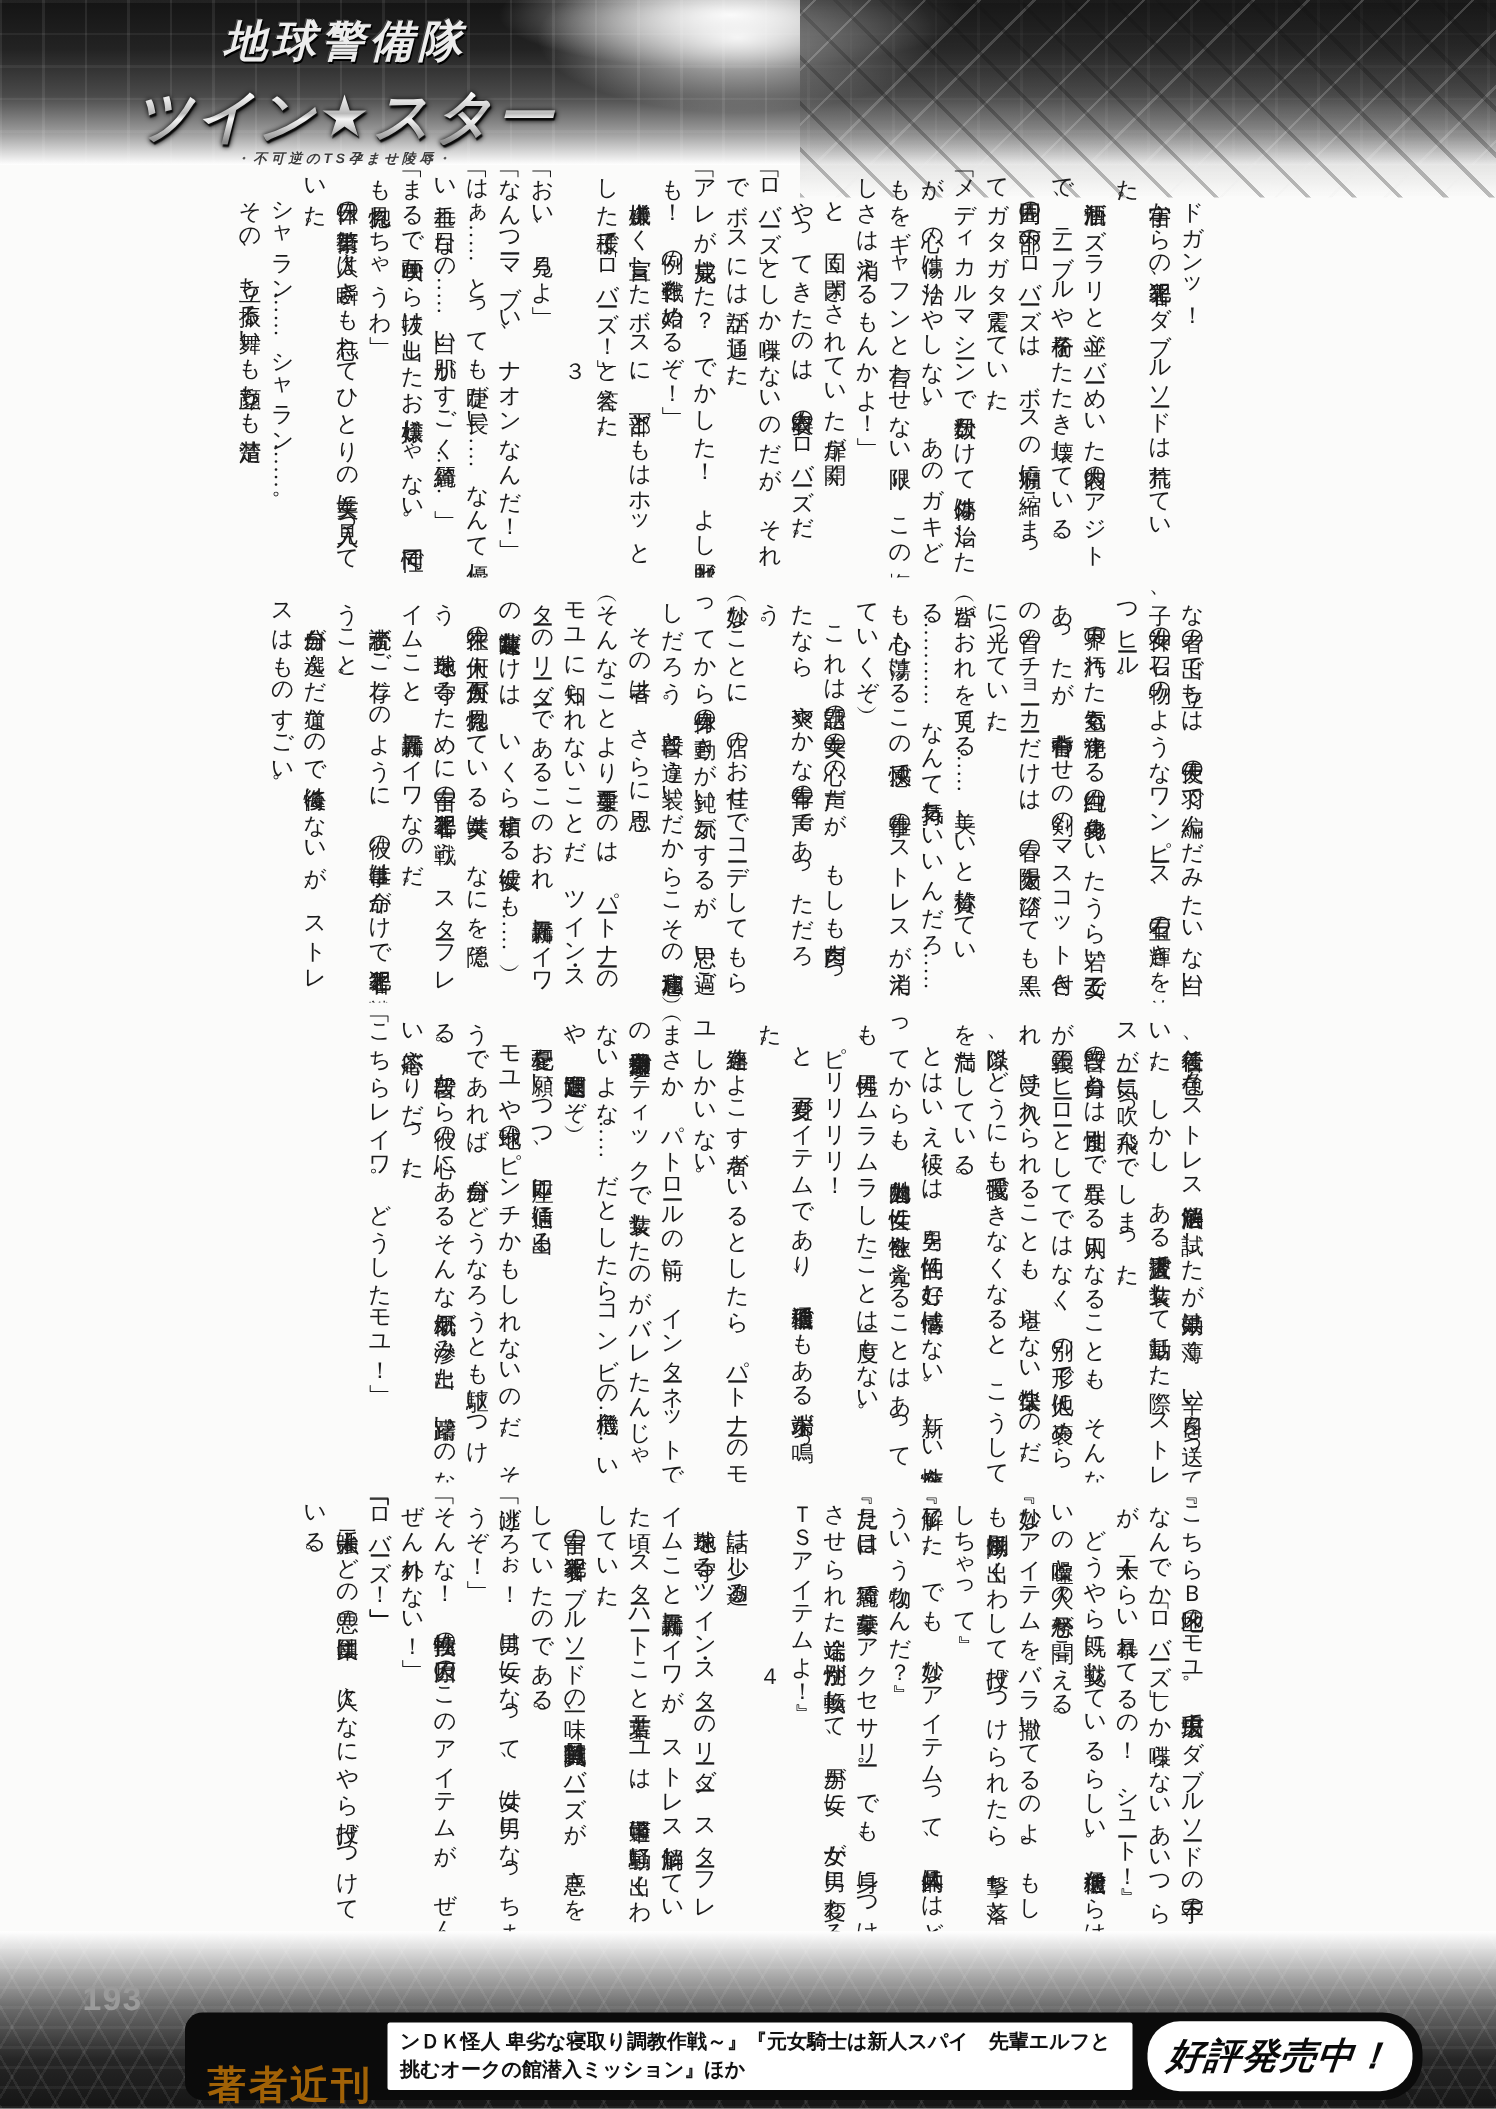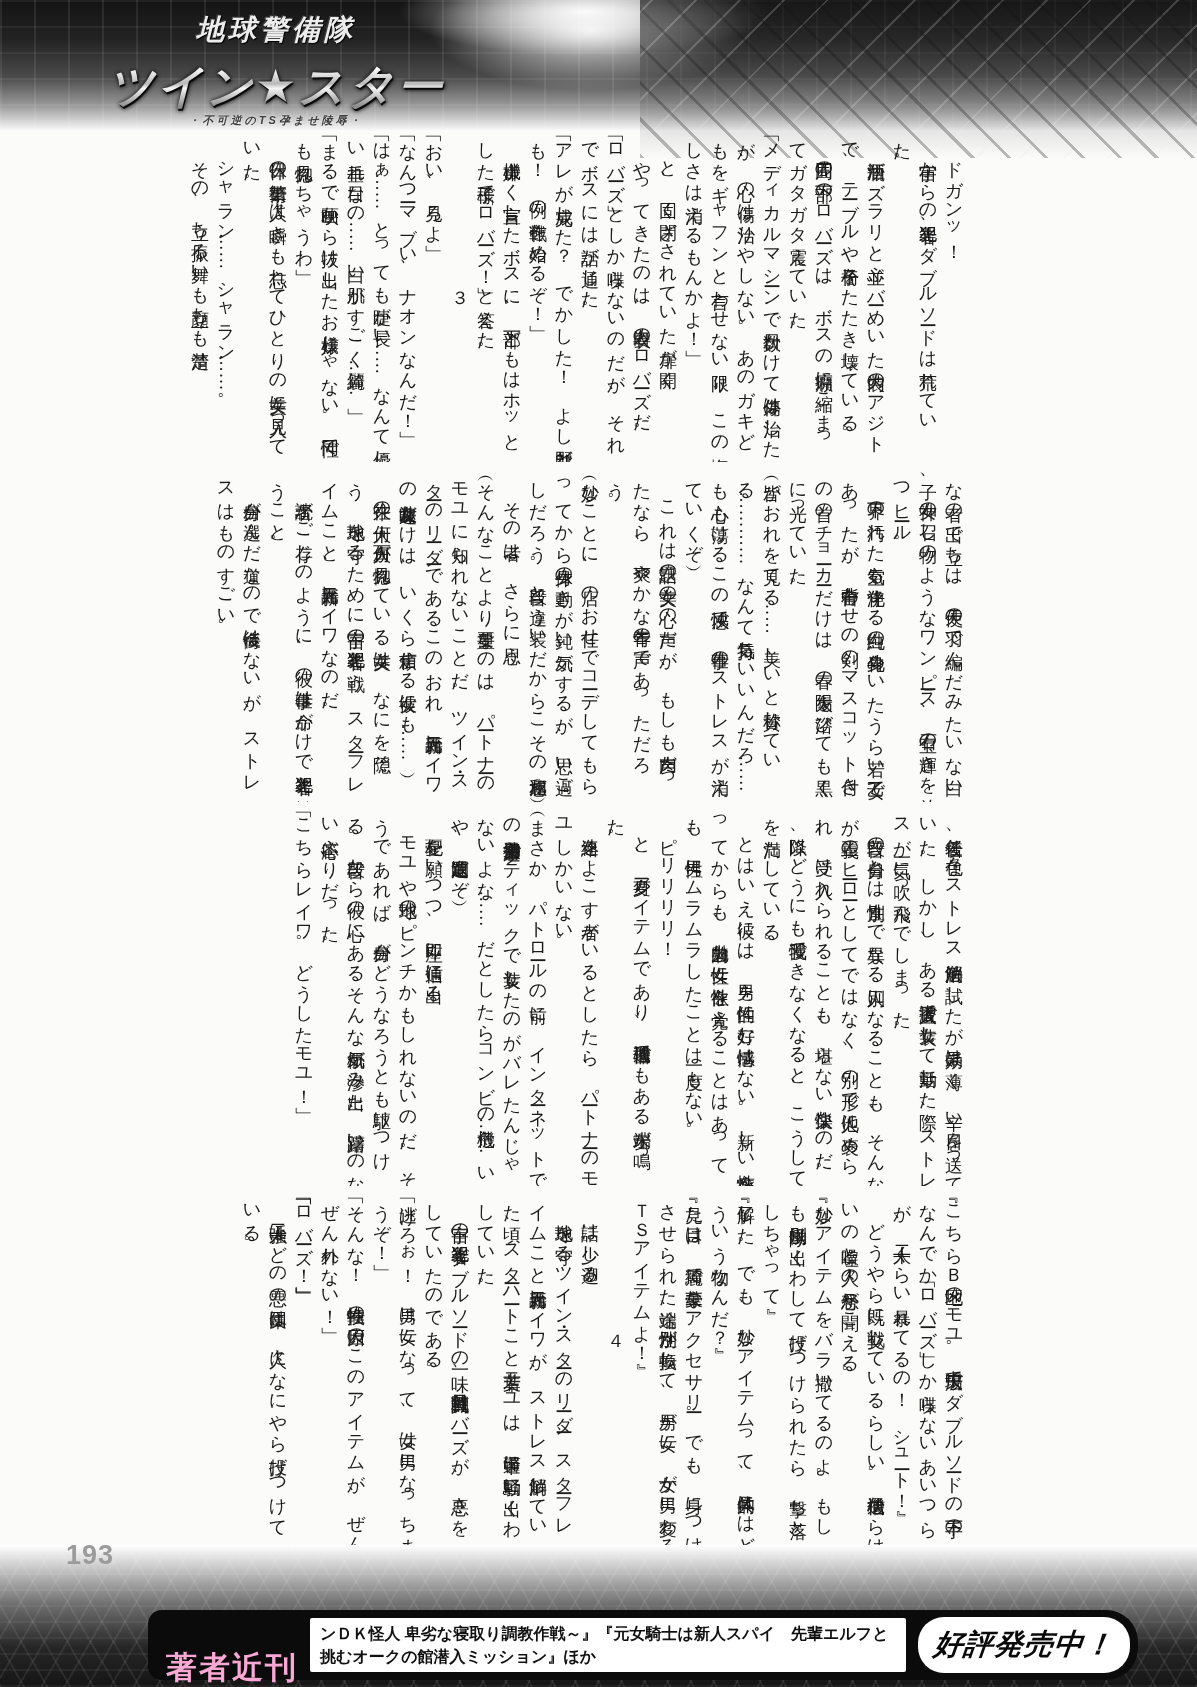--- a/index.html
+++ b/index.html
@@ -15,21 +15,21 @@
       linear-gradient(180deg,#141414 0%,#232323 30%,#4a4a4a 58%,#9a9a9a 80%,#ffffff 100%);}
   .banner-circuit{position:absolute;top:0;left:640px;width:557px;height:158px;opacity:.8;
     background:
       repeating-linear-gradient(45deg, rgba(20,20,20,.35) 0 3px, rgba(20,20,20,0) 3px 26px),
       repeating-linear-gradient(-45deg, rgba(230,230,230,.25) 0 2px, rgba(230,230,230,0) 2px 31px),
       linear-gradient(180deg, rgba(25,25,25,.85) 0%, rgba(90,90,90,.45) 55%, rgba(255,255,255,0) 100%);}
   .banner-flare{position:absolute;top:-30px;left:430px;width:320px;height:120px;
     background:radial-gradient(closest-side, rgba(255,255,255,.9), rgba(255,255,255,0));}
   .logo{position:absolute;top:16px;left:66px;width:420px;text-align:center;
         font-family:"Liberation Sans","DejaVu Sans",sans-serif;font-style:italic;line-height:1;}
-  .logo-top{font-size:28px;font-weight:900;letter-spacing:4px;color:#ececec;
+  .logo-top{font-size:35px;font-weight:900;letter-spacing:4px;color:#ececec;
     text-shadow:0 0 2px #000,1px 1px 0 #000,-1px -1px 0 #555;}
   .logo-main{font-size:46px;font-weight:900;letter-spacing:2px;margin-top:19px;
     background:linear-gradient(180deg,#ffffff 10%,#b9b9b9 45%,#f5f5f5 55%,#8b8b8b 95%);
     -webkit-background-clip:text;background-clip:text;color:transparent;
     filter:drop-shadow(1px 2px 0 #0a0a0a) drop-shadow(0 0 2px #000);}
   .logo-sub{font-size:11px;font-weight:700;letter-spacing:3px;color:#3c3c3c;margin-top:6px;
     text-shadow:0 0 2px rgba(255,255,255,.9);}
   .logo-sub::before,.logo-sub::after{content:"・";color:#555;}
 
   
@@ -42,28 +42,28 @@
   #band3{top:806px;height:380px;}
   #band4{top:1192px;height:356px;}
 
   
   .footer-bg{position:absolute;left:0;top:1545px;width:1197px;height:142px;
     background:
       repeating-linear-gradient(60deg, rgba(255,255,255,.07) 0 2px, rgba(255,255,255,0) 2px 20px),
       repeating-linear-gradient(-60deg, rgba(255,255,255,.07) 0 2px, rgba(255,255,255,0) 2px 20px),
       repeating-linear-gradient(0deg, rgba(255,255,255,.05) 0 2px, rgba(255,255,255,0) 2px 16px),
       linear-gradient(180deg,#ffffff 0%,#c9c9c9 16%,#6e6e6e 42%,#262626 72%,#151515 100%);}
-  .page-number{position:absolute;left:66px;top:1540px;
+  .page-number{position:absolute;left:66px;top:1584px;
     font-family:"Liberation Sans","DejaVu Sans",sans-serif;
     font-size:27px;font-weight:600;color:#9b9b9b;letter-spacing:1px;}
   .promo-bar{position:absolute;left:148px;top:1610px;width:990px;height:70px;
     background:#0b0b0b;border-radius:14px 32px 32px 14px;
     display:flex;align-items:center;gap:12px;padding:0 8px 0 18px;box-sizing:border-box;
     font-family:"Liberation Sans","DejaVu Sans",sans-serif;}
-  .promo-label{color:#f9a8d4;font-size:31px;font-weight:900;letter-spacing:2px;flex-shrink:0;margin-top:45px;}
+  .promo-label{color:#a16207;font-size:31px;font-weight:900;letter-spacing:2px;flex-shrink:0;margin-top:45px;}
   .books-box{background:#ffffff;flex:1;padding:4px 10px;border-radius:2px;
     font-size:16px;line-height:1.45;font-weight:700;color:#111;white-space:pre-line;}
   .books-box p{margin:0;}
   .promo-capsule{background:#ffffff;border-radius:26px;padding:8px 16px;flex-shrink:0;}
   .promo-capsule span{display:inline-block;font-size:29px;font-weight:900;font-style:italic;
     color:#0a0a0a;letter-spacing:1px;transform:skewX(-6deg);}
 </style>
 </head>
 <body>
 

